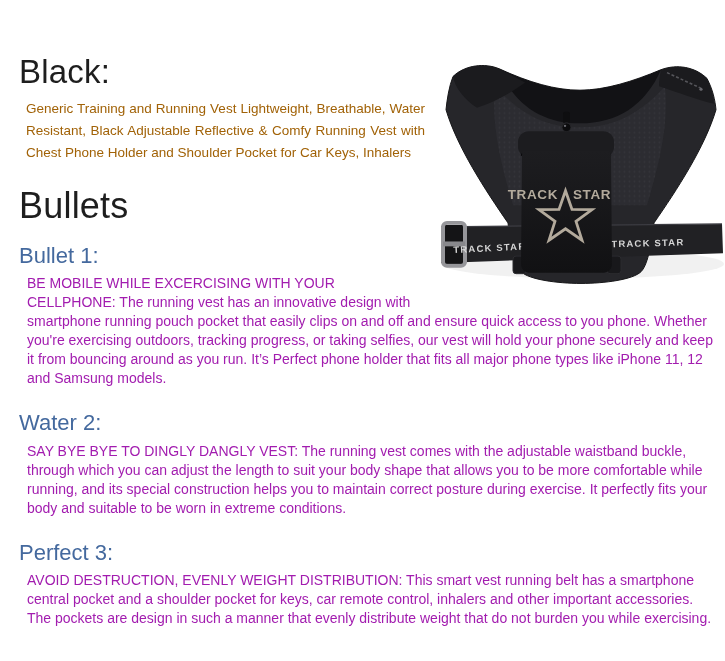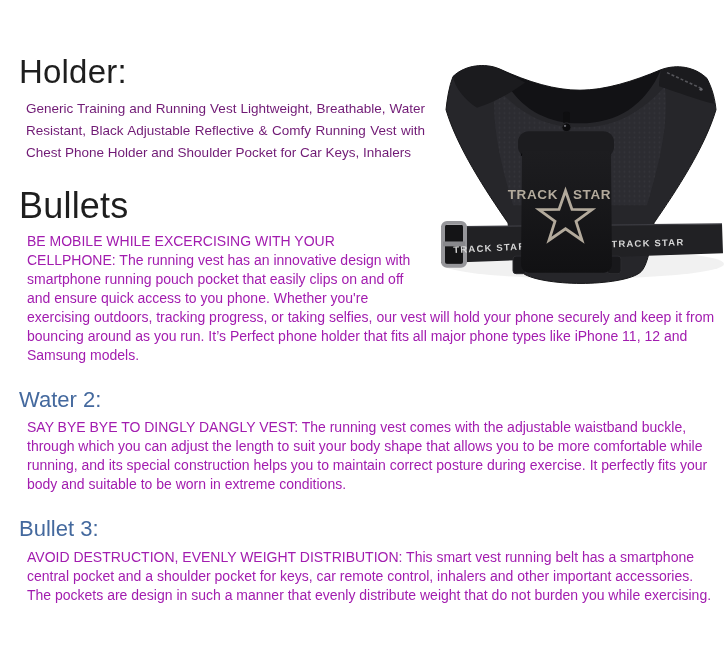--- a/index.html
+++ b/index.html
@@ -29,21 +29,21 @@
   }
   h1.bullets-heading{
     font-size:36px;
     margin-top:20px;
   }
   p.title-body{
     margin:6px 6px 15px 7px;
     font-size:13.5px;
     line-height:22px;
     text-align:justify;
-    color:#701a75;
+    color:#a16207;
   }
   h2.bullet-heading{
     margin:22px 0 0 0;
     font-size:22px;
     font-weight:400;
     line-height:1.2;
     color:#44699e;
   }
   h2.first-bullet{margin-top:16px;}
   p.bullet-body{
@@ -126,27 +126,28 @@
       <path d="M 84,100 Q 129,108 174,100" stroke="#0a0a0c" stroke-width="2.5" fill="none"></path>
       <path d="M 88,96 L 170,96 C 173,96 174,98 174,101 L 175,212 C 175,218 171,221 165,221
                L 94,221 C 88,221 84,218 84,212 L 85,101 C 85,98 86,96 88,96 Z" fill="url(#pocketGrad)"></path>
 
       <text class="logo-label" x="121" y="146" text-anchor="end">TRACK</text>
       <text class="logo-label" x="136" y="146" text-anchor="start">STAR</text>
       <polygon points="128.5,137 135,156.1 155.1,156.3 139,168.4 145,187.7 128.5,176 112,187.7 118,168.4 101.9,156.3 122,156.1" fill="none" stroke="#b3aa9c" stroke-width="2.8" stroke-linejoin="miter"></polygon>
     </svg>
   </figure>
 
-  <h1 class="doc-heading">Holder:</h1>
+  <h1 class="doc-heading">Black:</h1>
 
   <p class="title-body">Generic Training and Running Vest Lightweight, Breathable, Water Resistant, Black Adjustable Reflective &amp; Comfy Running Vest with Chest Phone Holder and Shoulder Pocket for Car Keys, Inhalers</p>
 
   <h1 class="doc-heading bullets-heading">Bullets</h1>
 
+  <h2 class="bullet-heading first-bullet">Bullet 1:</h2>
   <p class="bullet-body">BE MOBILE WHILE EXCERCISING WITH YOUR CELLPHONE: The running vest has an innovative design with smartphone running pouch pocket that easily clips on and off and ensure quick access to you phone. Whether you're exercising outdoors, tracking progress, or taking selfies, our vest will hold your phone securely and keep it from bouncing around as you run. It’s Perfect phone holder that fits all major phone types like iPhone 11, 12 and Samsung models.</p>
 
   <h2 class="bullet-heading">Water 2:</h2>
   <p class="bullet-body">SAY BYE BYE TO DINGLY DANGLY VEST: The running vest comes with the adjustable waistband buckle, through which you can adjust the length to suit your body shape that allows you to be more comfortable while running, and its special construction helps you to maintain correct posture during exercise. It perfectly fits your body and suitable to be worn in extreme conditions.</p>
 
-  <h2 class="bullet-heading">Bullet 3:</h2>
+  <h2 class="bullet-heading">Perfect 3:</h2>
   <p class="bullet-body">AVOID DESTRUCTION, EVENLY WEIGHT DISTRIBUTION: This smart vest running belt has a smartphone central pocket and a shoulder pocket for keys, car remote control, inhalers and other important accessories. The pockets are design in such a manner that evenly distribute weight that do not burden you while exercising.</p>
 
 </div>
 
 </body></html>

